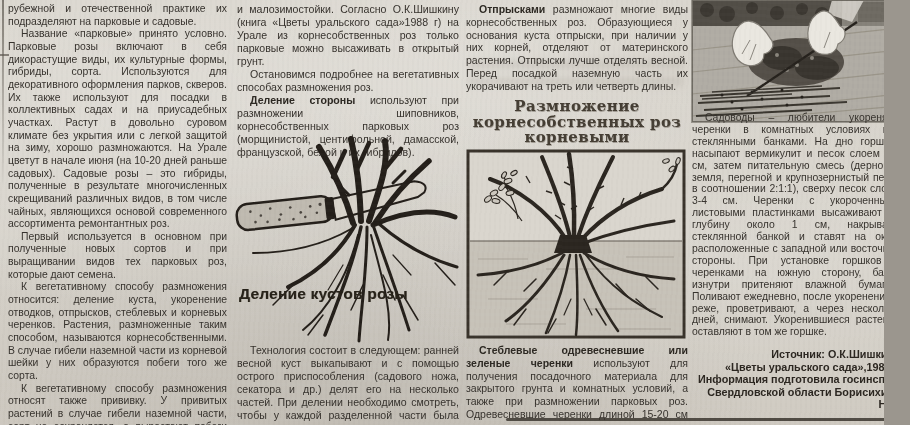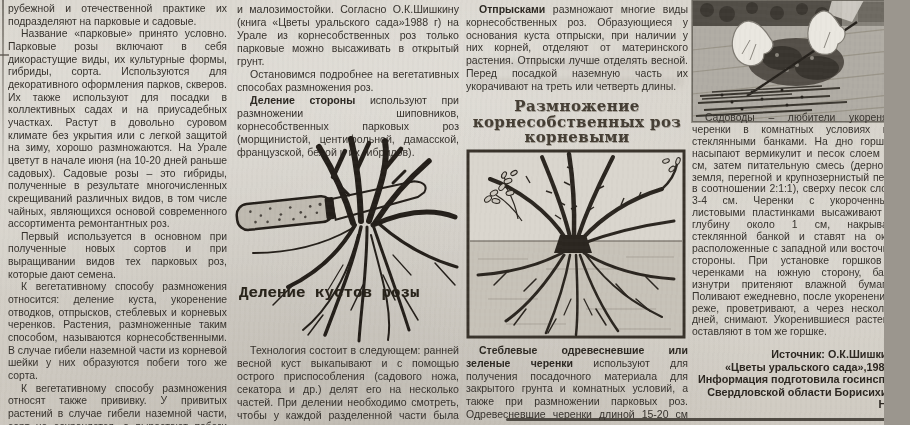--- a/index.html
+++ b/index.html
@@ -27,21 +27,21 @@
   .p{margin:0;text-align:justify;}
   .ind{text-indent:13px;}
   .c1{left:8px;width:219px;font-size:10.4px;line-height:12.65px;}
   .c2{left:237px;width:222px;font-size:10.6px;line-height:13px;}
   .c3{left:466px;width:222px;font-size:10.5px;line-height:12.8px;}
   .c4{left:692px;width:208px;top:0;font-size:10.4px;line-height:11.9px;height:425px;}
   b.lead{font-weight:bold;color:#2c2822;}
   .division-art{position:absolute;left:-4px;top:132px;}
   .art-caption{
     position:absolute;left:2px;top:284px;
-    font-family:Liberation Mono, monospace;font-weight:bold;font-size:15.5px;color:#272219;
+    font-family:Liberation Sans, sans-serif;font-weight:bold;font-size:15.5px;color:#272219;
     letter-spacing:.2px;text-shadow:.4px .4px 0 rgba(39,34,25,.45);
   }
   .c2-bottom{position:absolute;left:0;top:341px;width:222px;}
   .deco-heading{
     position:absolute;left:0;top:96px;width:222px;text-align:center;
     font-family:"DejaVu Serif",serif;font-weight:bold;font-size:15px;line-height:15.6px;
     color:#453e34;letter-spacing:.4px;text-shadow:.5px .5px .6px rgba(60,52,40,.35);
   }
   .suckers-art{position:absolute;left:0;top:146px;}
   .c3-bottom{position:absolute;left:0;top:341px;width:222px;}

